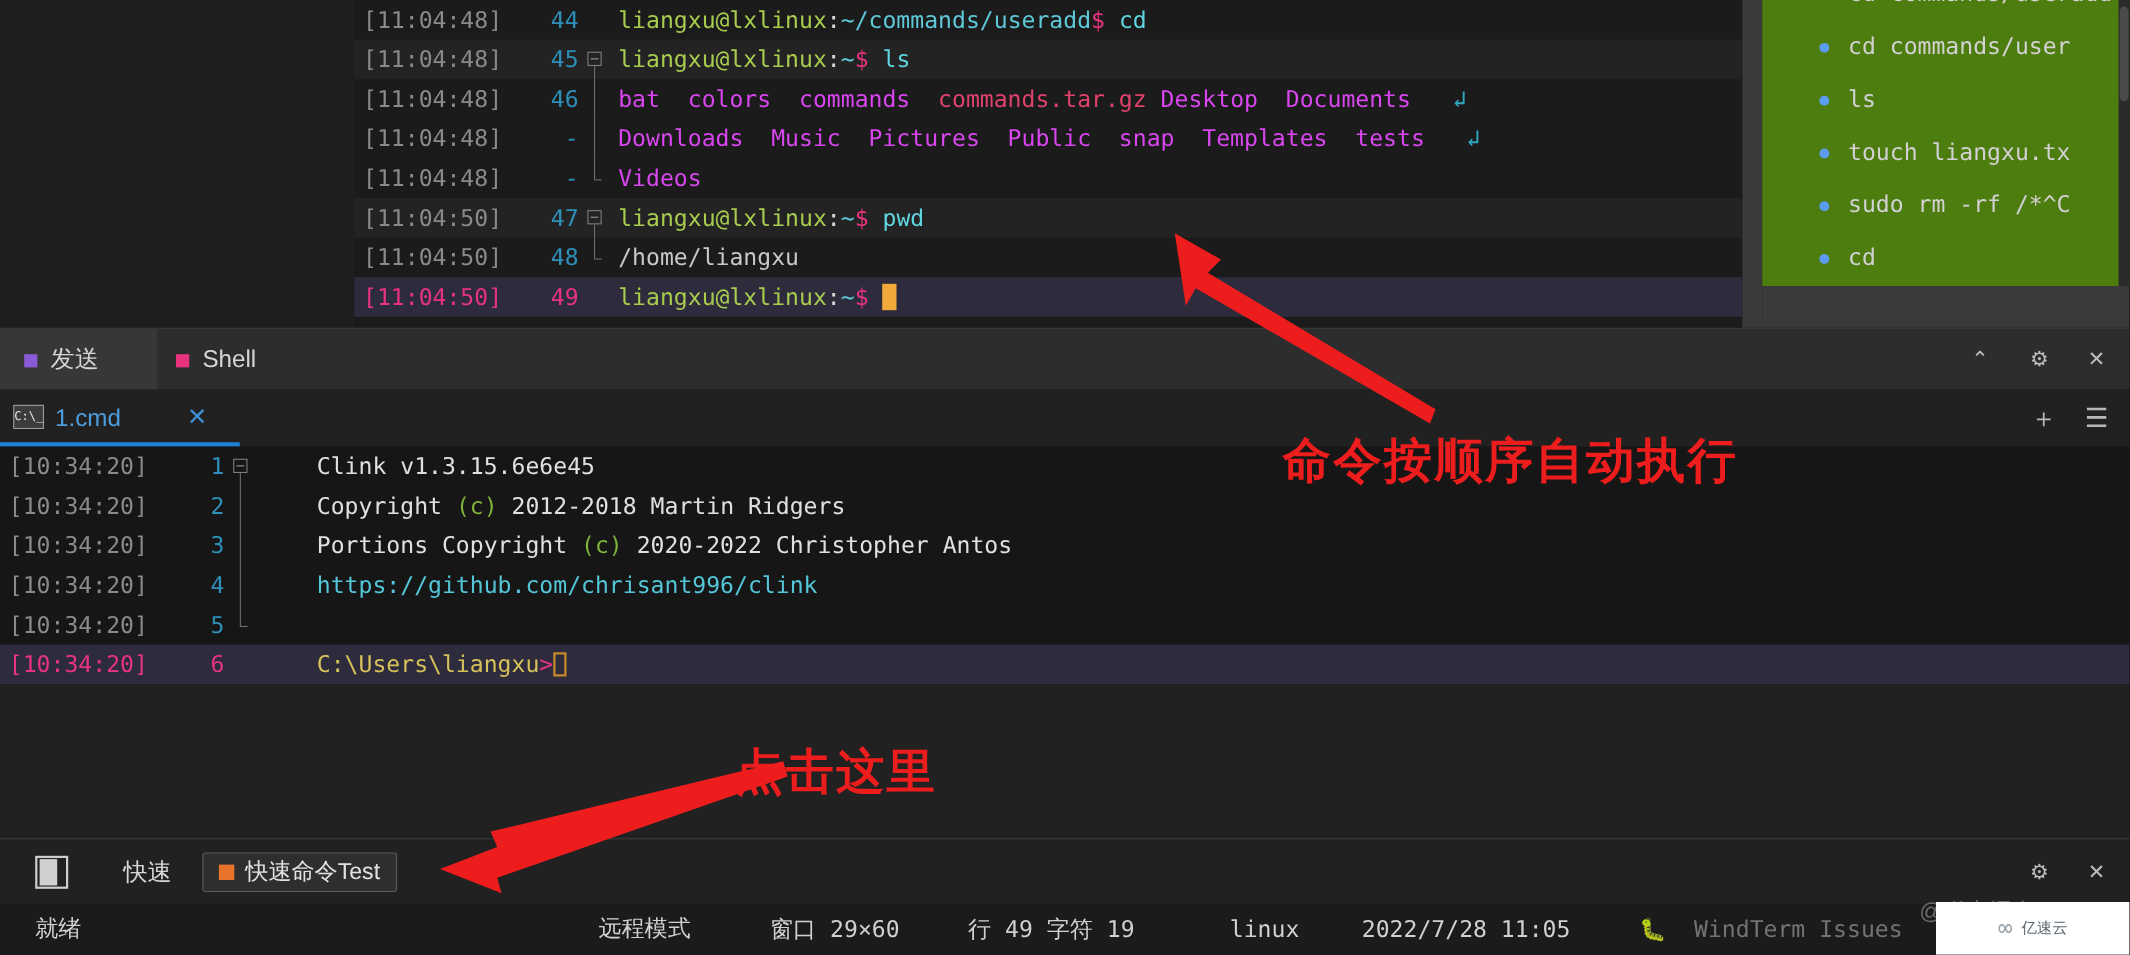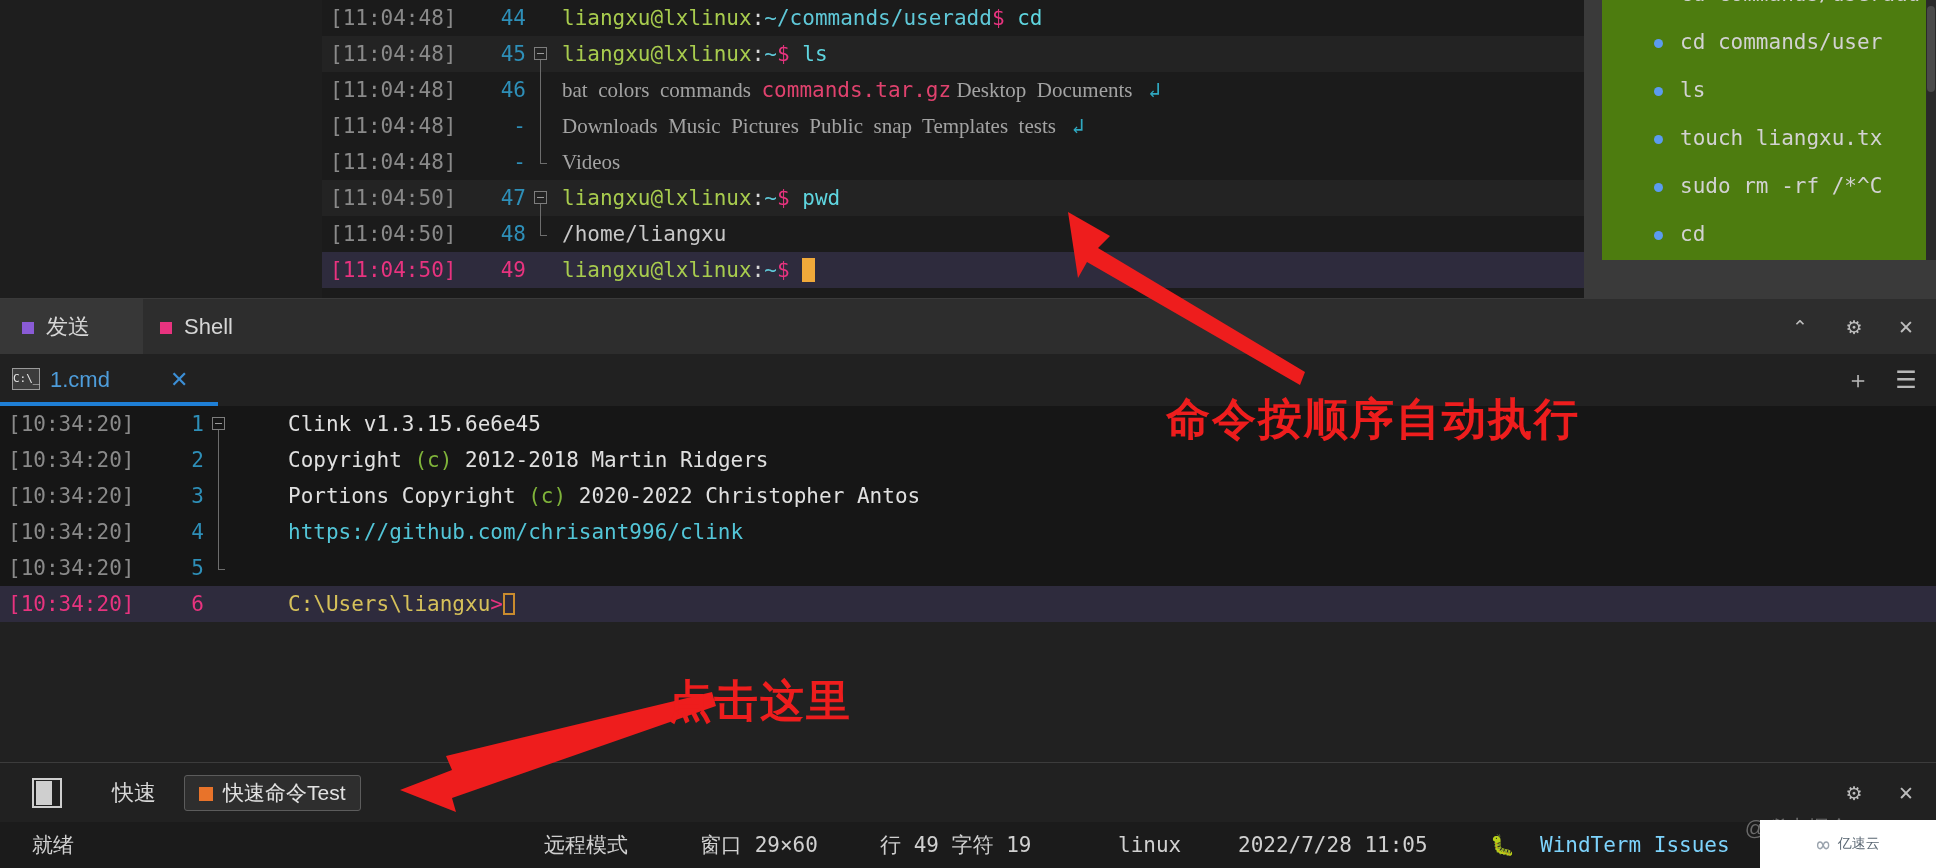--- a/index.html
+++ b/index.html
@@ -33,21 +33,21 @@
   .fold:after { content:""; position:absolute; left:2px; top:5px; width:7px; height:1px; background:#9a9a9a; }
   .foldline { position:absolute; left: 218px; width:1px; background:#6d6d6d; }
   .foldend { position:absolute; width:7px; height:1px; background:#6d6d6d; left:218px; }
   .txt  { position:absolute; left: 240px; color:#c8c8c8; }
 
   .c-user  { color:#a8cc4e; }
   .c-colon { color:#d8d8d8; }
   .c-path  { color:#5fc8d8; }
   .c-dollar{ color:#e8337f; }
   .c-cmd   { color:#5fd6e0; }
-  .c-dir   { color:#a3a3a3;font-family:Liberation Serif, serif; }
+  .c-dir   { color:#d946ef; }
   .c-arch  { color:#e0426e; }
   .c-plain { color:#c8c8c8; }
   .wrapmark{ color:#2fa8c0; }
 
   .top-term-sep { position:absolute; left:1584px; top:0; width:18px; height:298px; background:#3a3a3a; }
 
   
   .cmdpanel {
     position: absolute; left: 1602px; top: 0; width: 334px; height: 260px;
     background: #4d7c0f; overflow: hidden; padding-left: 16px;
@@ -140,21 +140,21 @@
   
   .statusbar { position:absolute; left:0; top:822px; width:1936px; height:46px; background:#1b1b1b; }
   .sb { position:absolute; top:0; height:46px; line-height:46px; color:#d0d0d0;
         font-size:21px; font-family:"DejaVu Sans Mono", monospace; white-space:nowrap; }
   .sb-ready { left:32px; font-family:"Liberation Sans", sans-serif; }
   .sb-mode  { left:544px; font-family:"Liberation Sans", sans-serif; }
   .sb-win   { left:700px; }
   .sb-pos   { left:880px; }
   .sb-os    { left:1118px; }
   .sb-time  { left:1238px; }
-  .sb-link  { left:1540px; color:#7dd3fc; }
+  .sb-link  { left:1540px; color:#737373; }
   .sb-worm  { left:1490px; font-size:20px; }
 
   
   .wm-juejin { position:absolute; right:86px; bottom:26px; font-size:21px; color:#6a6a6a;
     font-family:"Liberation Sans", sans-serif; }
   .wm-badge { position:absolute; right:0; bottom:0; width:176px; height:48px; background:#ffffff;
     display:flex; align-items:center; justify-content:center; gap:8px; }
   .wm-badge .g { color:#9aa3ad; font-size:22px; }
   .wm-badge .t { color:#5a6773; font-size:14px; font-family:Liberation Serif, serif; }
   .wm-lock { position:absolute; right:54px; bottom:14px; width:24px; height:20px; background:#f0c04a; border-radius:3px; }

